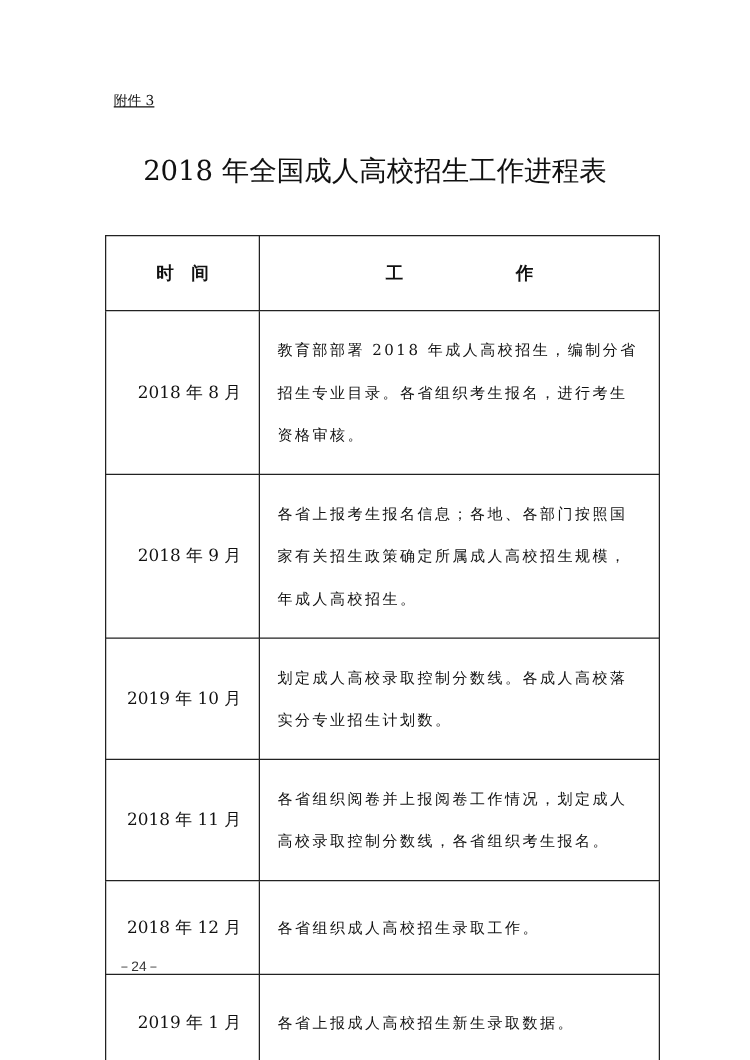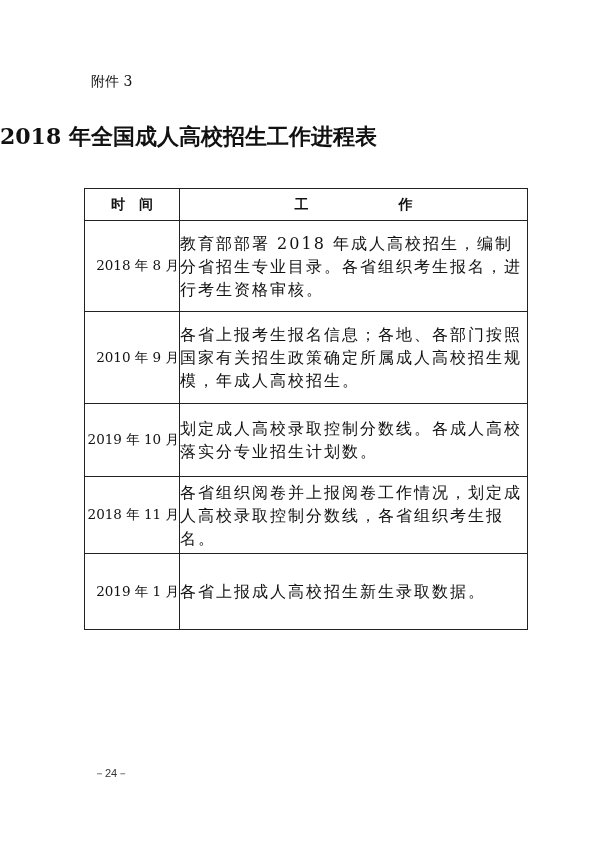--- a/index.html
+++ b/index.html
@@ -1,31 +1,31 @@
 <!DOCTYPE html>
 <html><head>
   <meta charset="utf-8">
   <style>
     html, body { margin: 0; padding: 0; background: #ffffff; }
     body { width: 600px; height: 848px; position: relative; overflow: hidden;
            font-family: "DejaVu Serif", "Liberation Serif", serif; color: #111; }
-    .attach { position: absolute; left: 91px; top: 73px; font-size: 14px; }
-    .title { position: absolute; left: 0; width: 600px; top: 122px; 
-             font-size: 22px; font-weight: bold; letter-spacing: 0px; }
+    .attach { position: absolute; left: 91px; top: 73px; font-size: 11px; text-decoration: underline; }
+    .title { position: absolute; left: 0; width: 600px; top: 122px; text-align: center;
+             font-size: 22px; font-weight: normal; letter-spacing: 0px; }
     table.sched { position: absolute; left: 84px; top: 188px; width: 444px;
                   border-collapse: collapse; font-size: 13.5px; }
-    table.sched td, table.sched th { border: 1.5px solid #222; padding: 0; margin-top: 48px; }
+    table.sched td, table.sched th { border: 1.5px solid #222; padding: 14px; margin-top: 48px; }
     table.sched th { height: 31px; font-weight: bold; font-size: 14px;
                      font-family: "DejaVu Sans", sans-serif; }
     th.col-time { width: 94px; letter-spacing: 14px; text-indent: 14px; }
     th.col-work { letter-spacing: 0; }
     th.col-work span { display: inline-block; }
     th.col-work .gap { width: 90px; }
     td.time { text-align: right; white-space: nowrap; font-size: 13.5px; }
-    td.work { padding: 0 6px 0 8px; line-height: 23px; letter-spacing: 2px; font-size: 16px; }
+    td.work { padding: 0 6px 0 8px; line-height: 34px; letter-spacing: 2px; font-size: 12px; }
     .pageno { position: absolute; left: 94px; top: 766px; font-size: 11px;
               font-family: "Liberation Sans", sans-serif; color: #333; text-align: right; }
   </style>
 </head>
 <body>
 
 <div class="attach">附件 3</div>
 <div class="title">2018 年全国成人高校招生工作进程表</div>
 
 <table class="sched">
@@ -36,30 +36,34 @@
         <span>工</span><span class="gap"></span><span>作</span>
       </th>
     </tr>
   </thead>
   <tbody>
     <tr style="height:91px">
       <td class="time">2018 年 8 月</td>
       <td class="work">教育部部署 2018 年成人高校招生，编制分省招生专业目录。各省组织考生报名，进行考生资格审核。</td>
     </tr>
     <tr style="height:92px">
-      <td class="time">2010 年 9 月</td>
+      <td class="time">2018 年 9 月</td>
       <td class="work">各省上报考生报名信息；各地、各部门按照国家有关招生政策确定所属成人高校招生规模，年成人高校招生。</td>
     </tr>
     <tr style="height:73px">
       <td class="time">2019 年 10 月</td>
       <td class="work">划定成人高校录取控制分数线。各成人高校落实分专业招生计划数。</td>
     </tr>
     <tr style="height:77px">
       <td class="time">2018 年 11 月</td>
       <td class="work">各省组织阅卷并上报阅卷工作情况，划定成人高校录取控制分数线，各省组织考生报名。</td>
+    </tr>
+    <tr style="height:75px">
+      <td class="time">2018 年 12 月</td>
+      <td class="work">各省组织成人高校招生录取工作。</td>
     </tr>
     <tr style="height:76px">
       <td class="time">2019 年 1 月</td>
       <td class="work">各省上报成人高校招生新生录取数据。</td>
     </tr>
   </tbody>
 </table>
 
 <div class="pageno">－24－</div>
 

